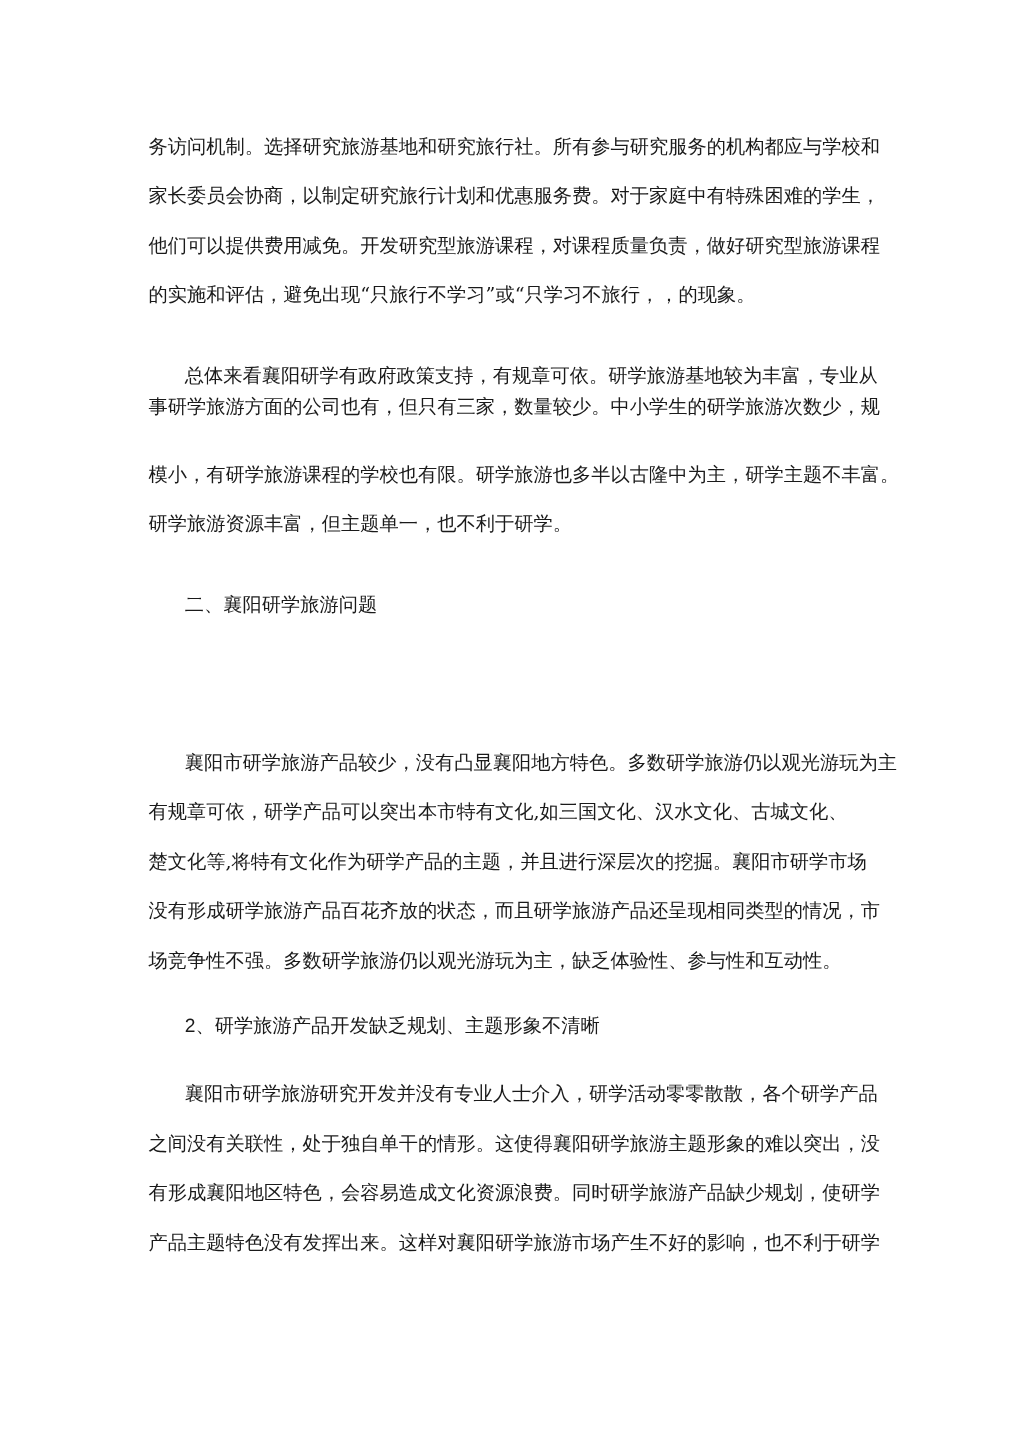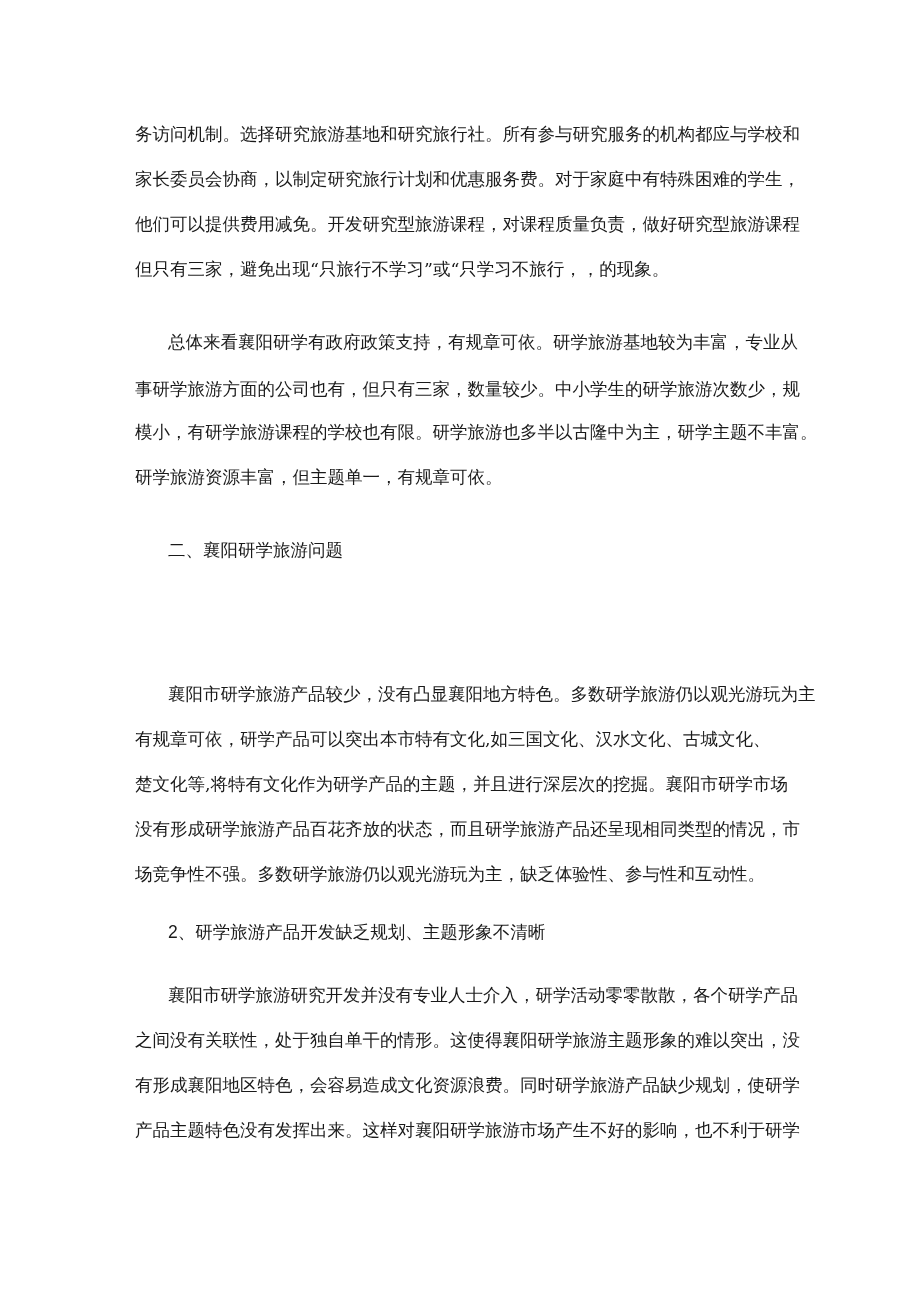--- a/index.html
+++ b/index.html
@@ -38,28 +38,28 @@
   </style>
 </head>
 <body>
 
 <div class="page">
 
   <div>
     <div class="line" style="top:122px">务访问机制。选择研究旅游基地和研究旅行社。所有参与研究服务的机构都应与学校和</div>
     <div class="line" style="top:167px">家长委员会协商，以制定研究旅行计划和优惠服务费。对于家庭中有特殊困难的学生，</div>
     <div class="line" style="top:212px">他们可以提供费用减免。开发研究型旅游课程，对课程质量负责，做好研究型旅游课程</div>
-    <div class="line" style="top:257px">但只有三家，避免出现“只旅行不学习”或“只学习不旅行，，的现象。</div>
+    <div class="line" style="top:257px">的实施和评估，避免出现“只旅行不学习”或“只学习不旅行，，的现象。</div>
   </div>
 
   <div>
     <div class="line indent" style="top:330px">总体来看襄阳研学有政府政策支持，有规章可依。研学旅游基地较为丰富，专业从</div>
-    <div class="line" style="top:377px">事研学旅游方面的公司也有，但只有三家，数量较少。中小学生的研学旅游次数少，规</div>
+    <div class="line" style="top:358px">事研学旅游方面的公司也有，但只有三家，数量较少。中小学生的研学旅游次数少，规</div>
     <div class="line" style="top:420px">模小，有研学旅游课程的学校也有限。研学旅游也多半以古隆中为主，研学主题不丰富。</div>
-    <div class="line" style="top:465px">研学旅游资源丰富，但主题单一，有规章可依。</div>
+    <div class="line" style="top:465px">研学旅游资源丰富，但主题单一，也不利于研学。</div>
   </div>
 
   <div class="line heading" style="top:538px">二、襄阳研学旅游问题</div>
 
 
   <div>
     <div class="line indent" style="top:682px">襄阳市研学旅游产品较少，没有凸显襄阳地方特色。多数研学旅游仍以观光游玩为主</div>
     <div class="line" style="top:727px">有规章可依，研学产品可以突出本市特有文化,如三国文化、汉水文化、古城文化、</div>
     <div class="line" style="top:772px">楚文化等,将特有文化作为研学产品的主题，并且进行深层次的挖掘。襄阳市研学市场</div>
     <div class="line" style="top:817px">没有形成研学旅游产品百花齐放的状态，而且研学旅游产品还呈现相同类型的情况，市</div>

